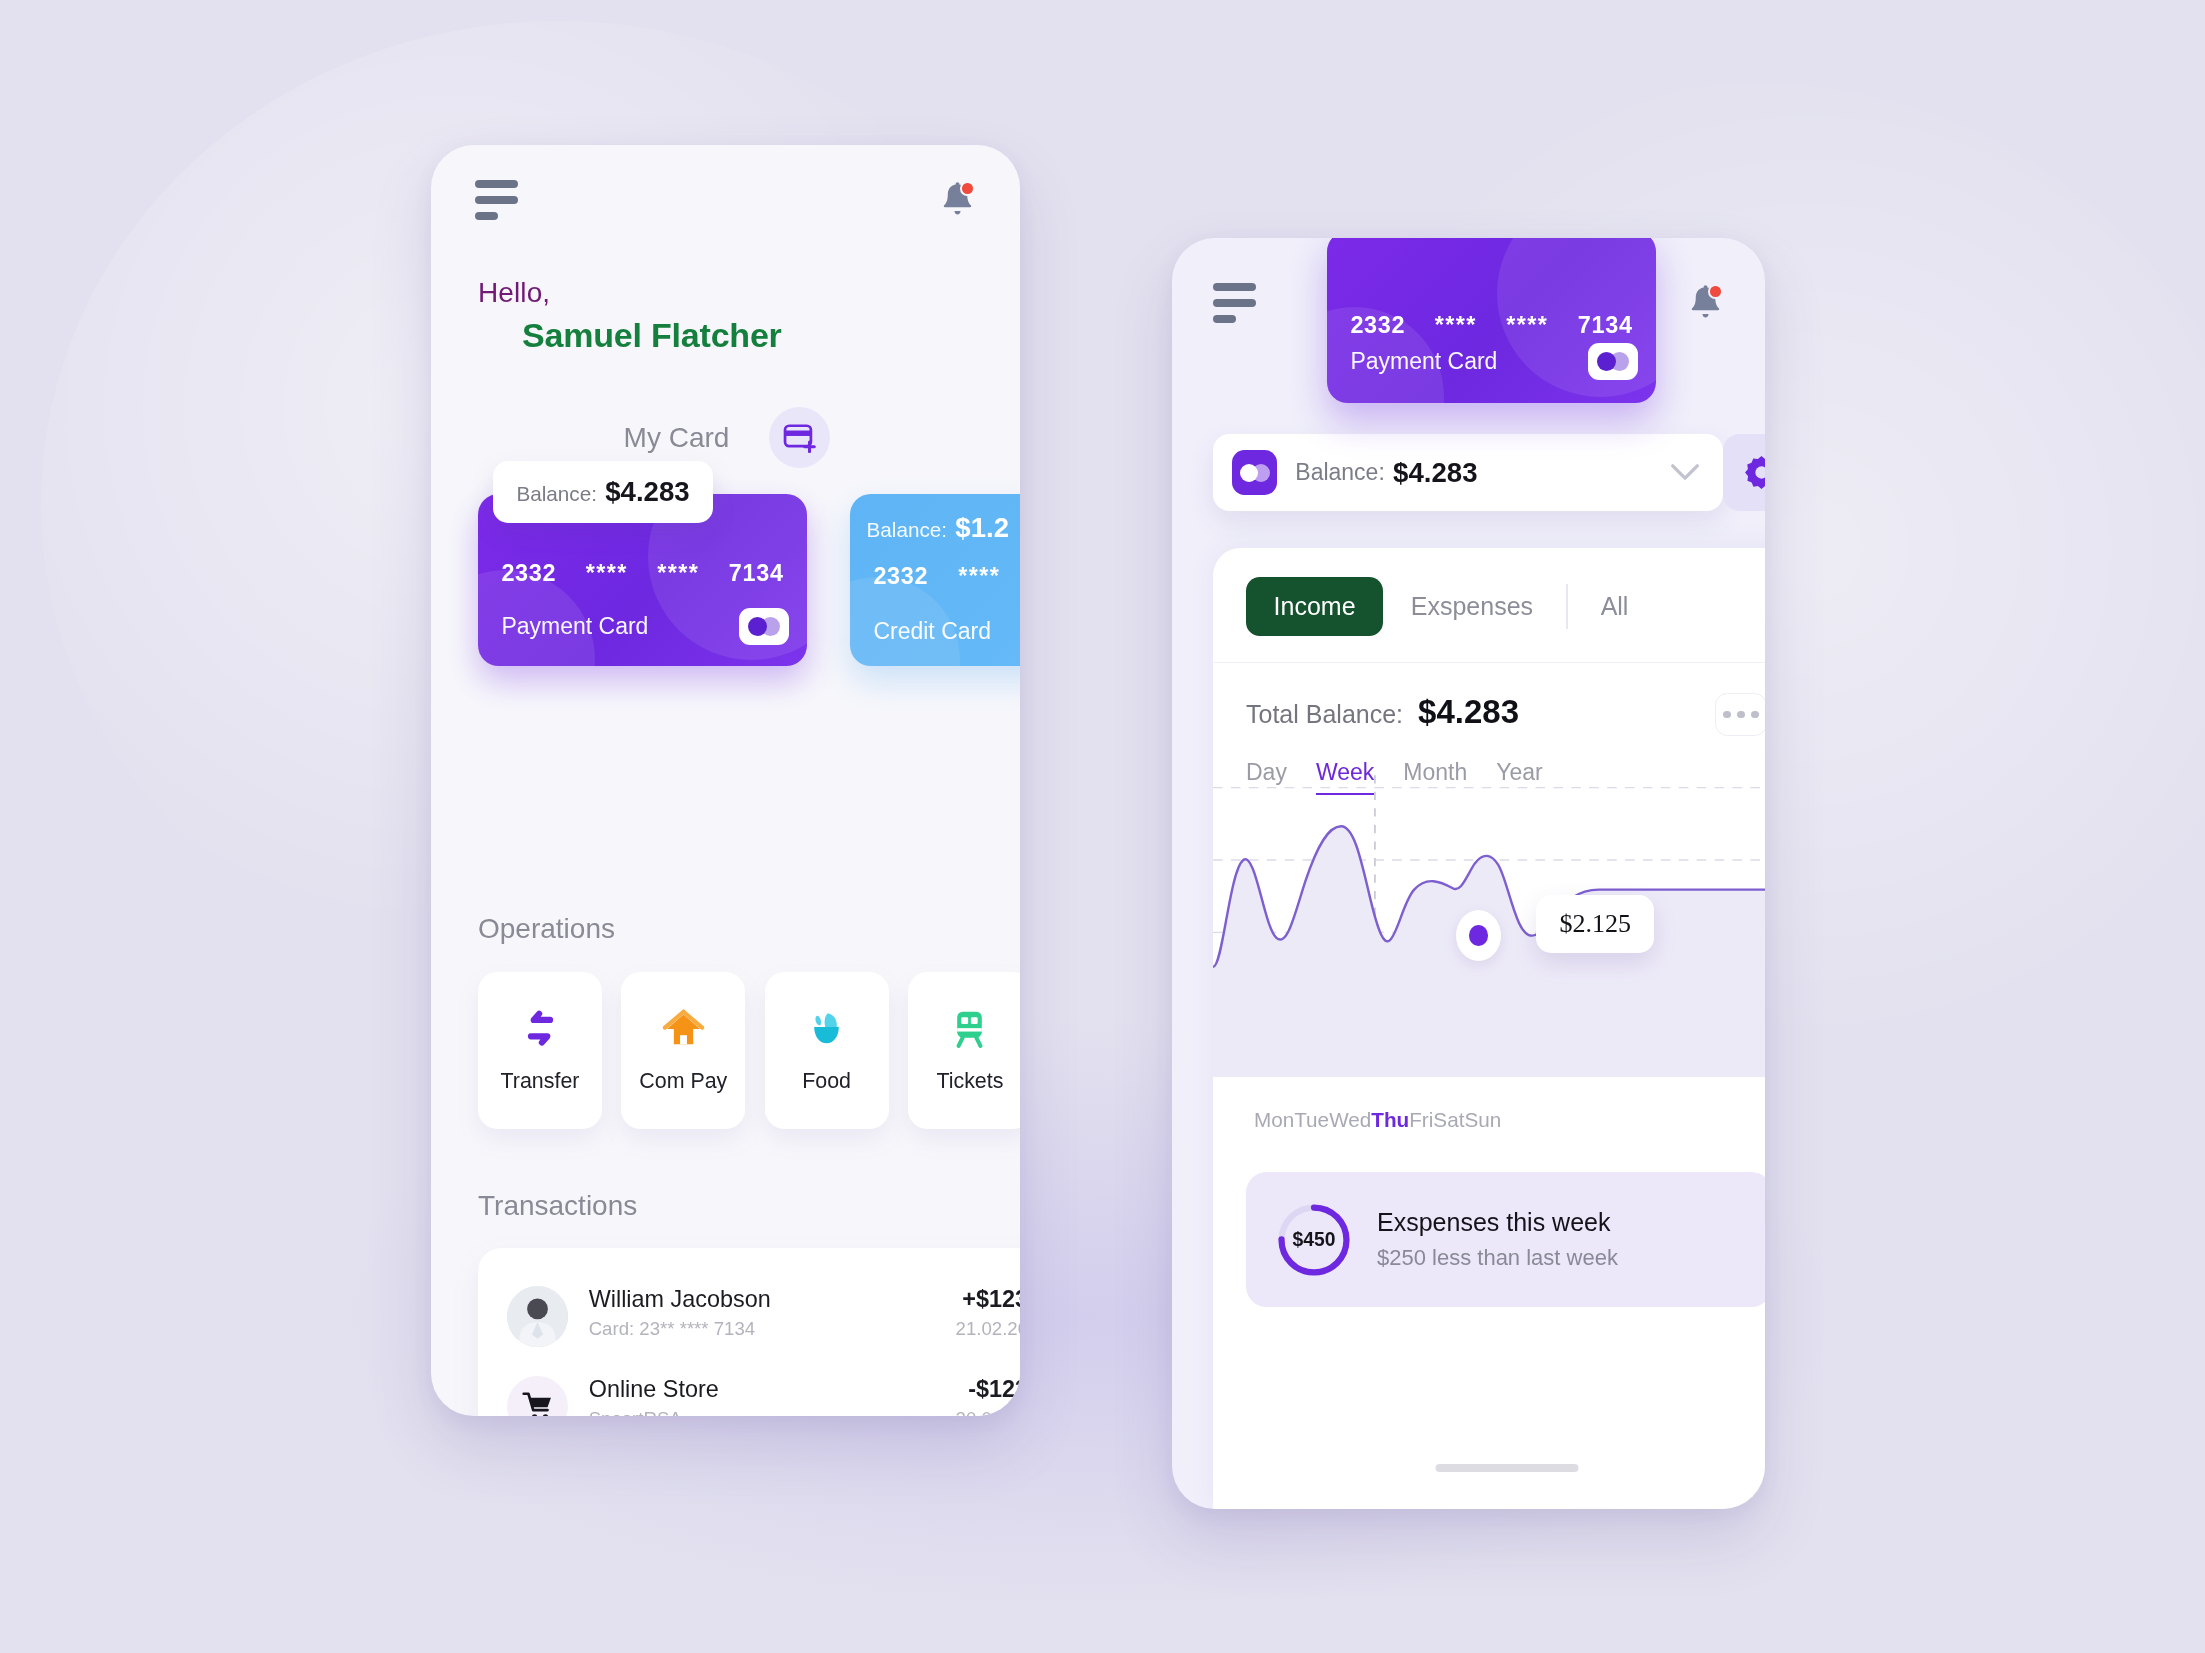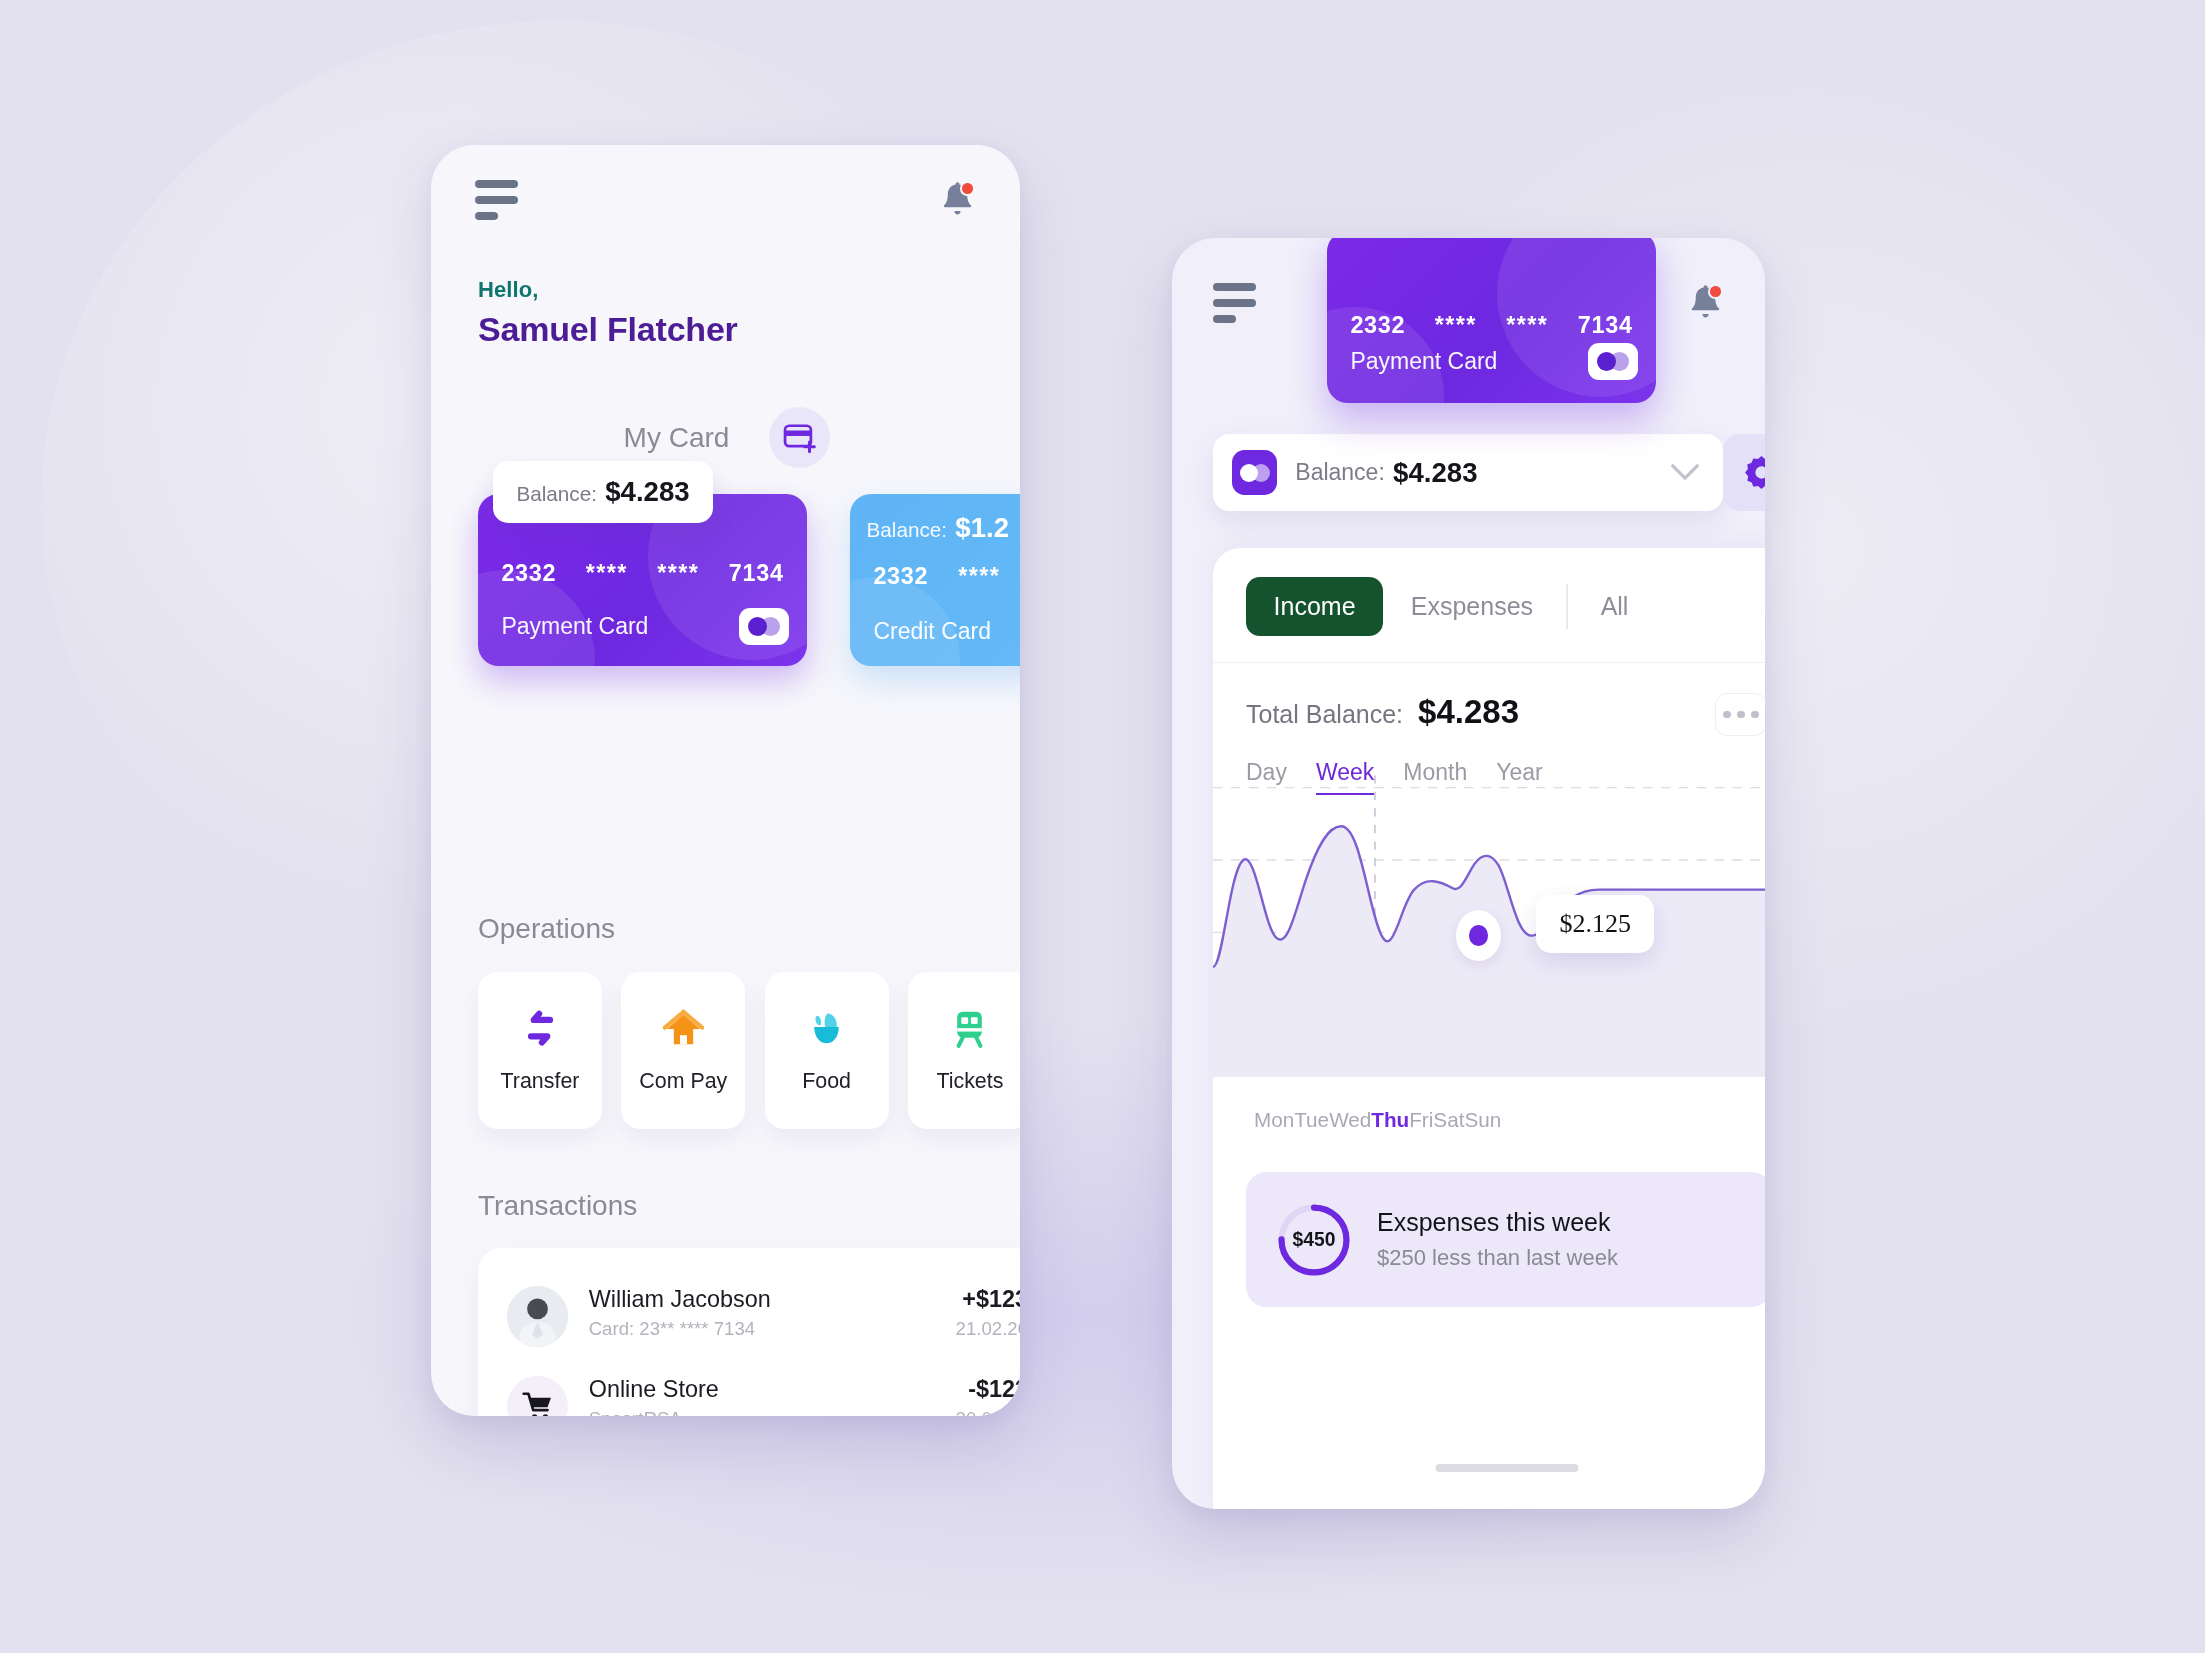--- a/index.html
+++ b/index.html
@@ -55,22 +55,22 @@
 
   .bell { position: relative; width: 37px; height: 40px; cursor: pointer; }
   .bell svg { width: 100%; height: 100%; display: block; }
   .bell .dot {
     position: absolute; right: 1.4px; top: 1.4px; width: 14.5px; height: 14.5px;
     border-radius: 50%; background: #f04b3e; border: 2.1px solid #f7f7fb;
   }
 
   
   .greet { position: absolute; left: 47px; top: 132px; }
-  .greet .hello { font-size: 22px; color: #0f766e; font-weight: 700; letter-spacing: 0.1px; }
-  .greet .name { font-size: 34px; color: #4c1d95; font-weight: 700; margin-top: 6.9px; letter-spacing: -0.2px; }
+  .greet .hello { font-size: 28px; color: #701a75; font-weight: 400; letter-spacing: 0.1px; }
+  .greet .name { font-size: 34px; color: #15803d; font-weight: 700; margin-top: 6.9px; letter-spacing: -0.2px; margin-left: 44px; }
 
   .sect-title { font-size: 28px; color: #8a8a96; font-weight: 400; }
 
   .mycard-row {
     position: absolute; left: 47px; right: 44px; top: 262px;
     display: flex; align-items: center; justify-content: center; gap: 40px;
   }
   .add-card-btn {
     width: 61px; height: 61px; border-radius: 50%;
     background: #eae6fa; display: flex; align-items: center; justify-content: center;

